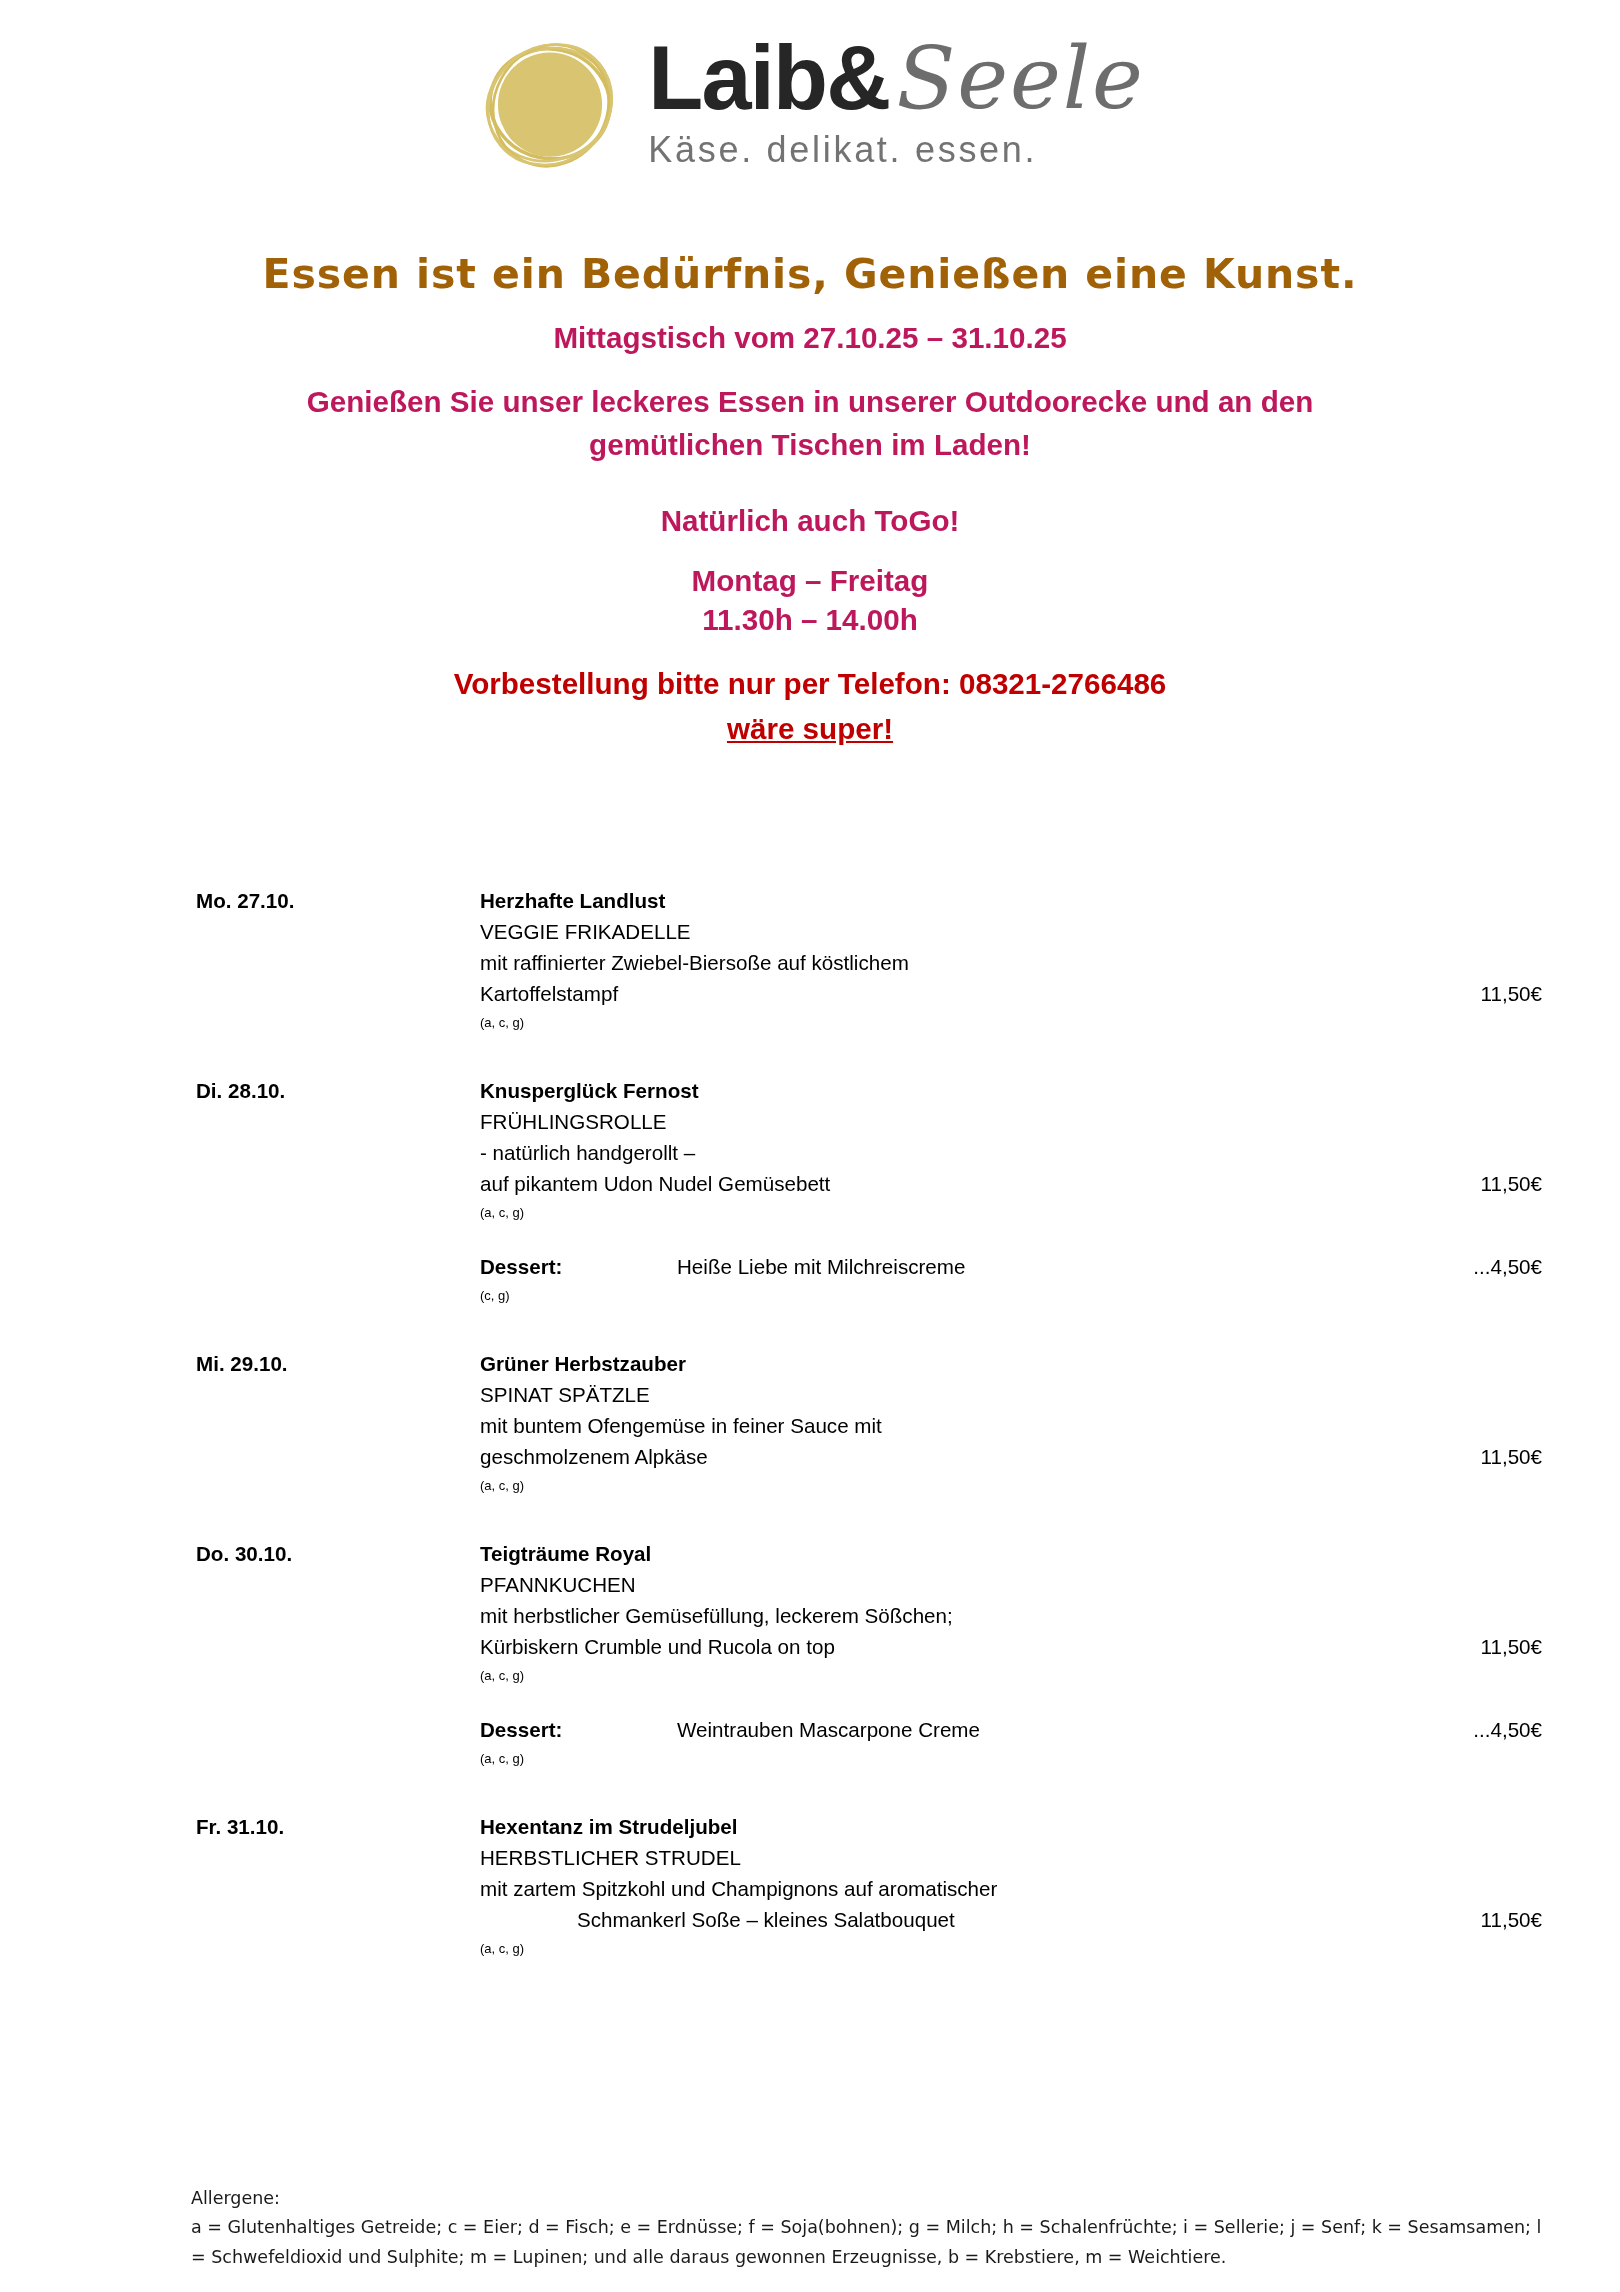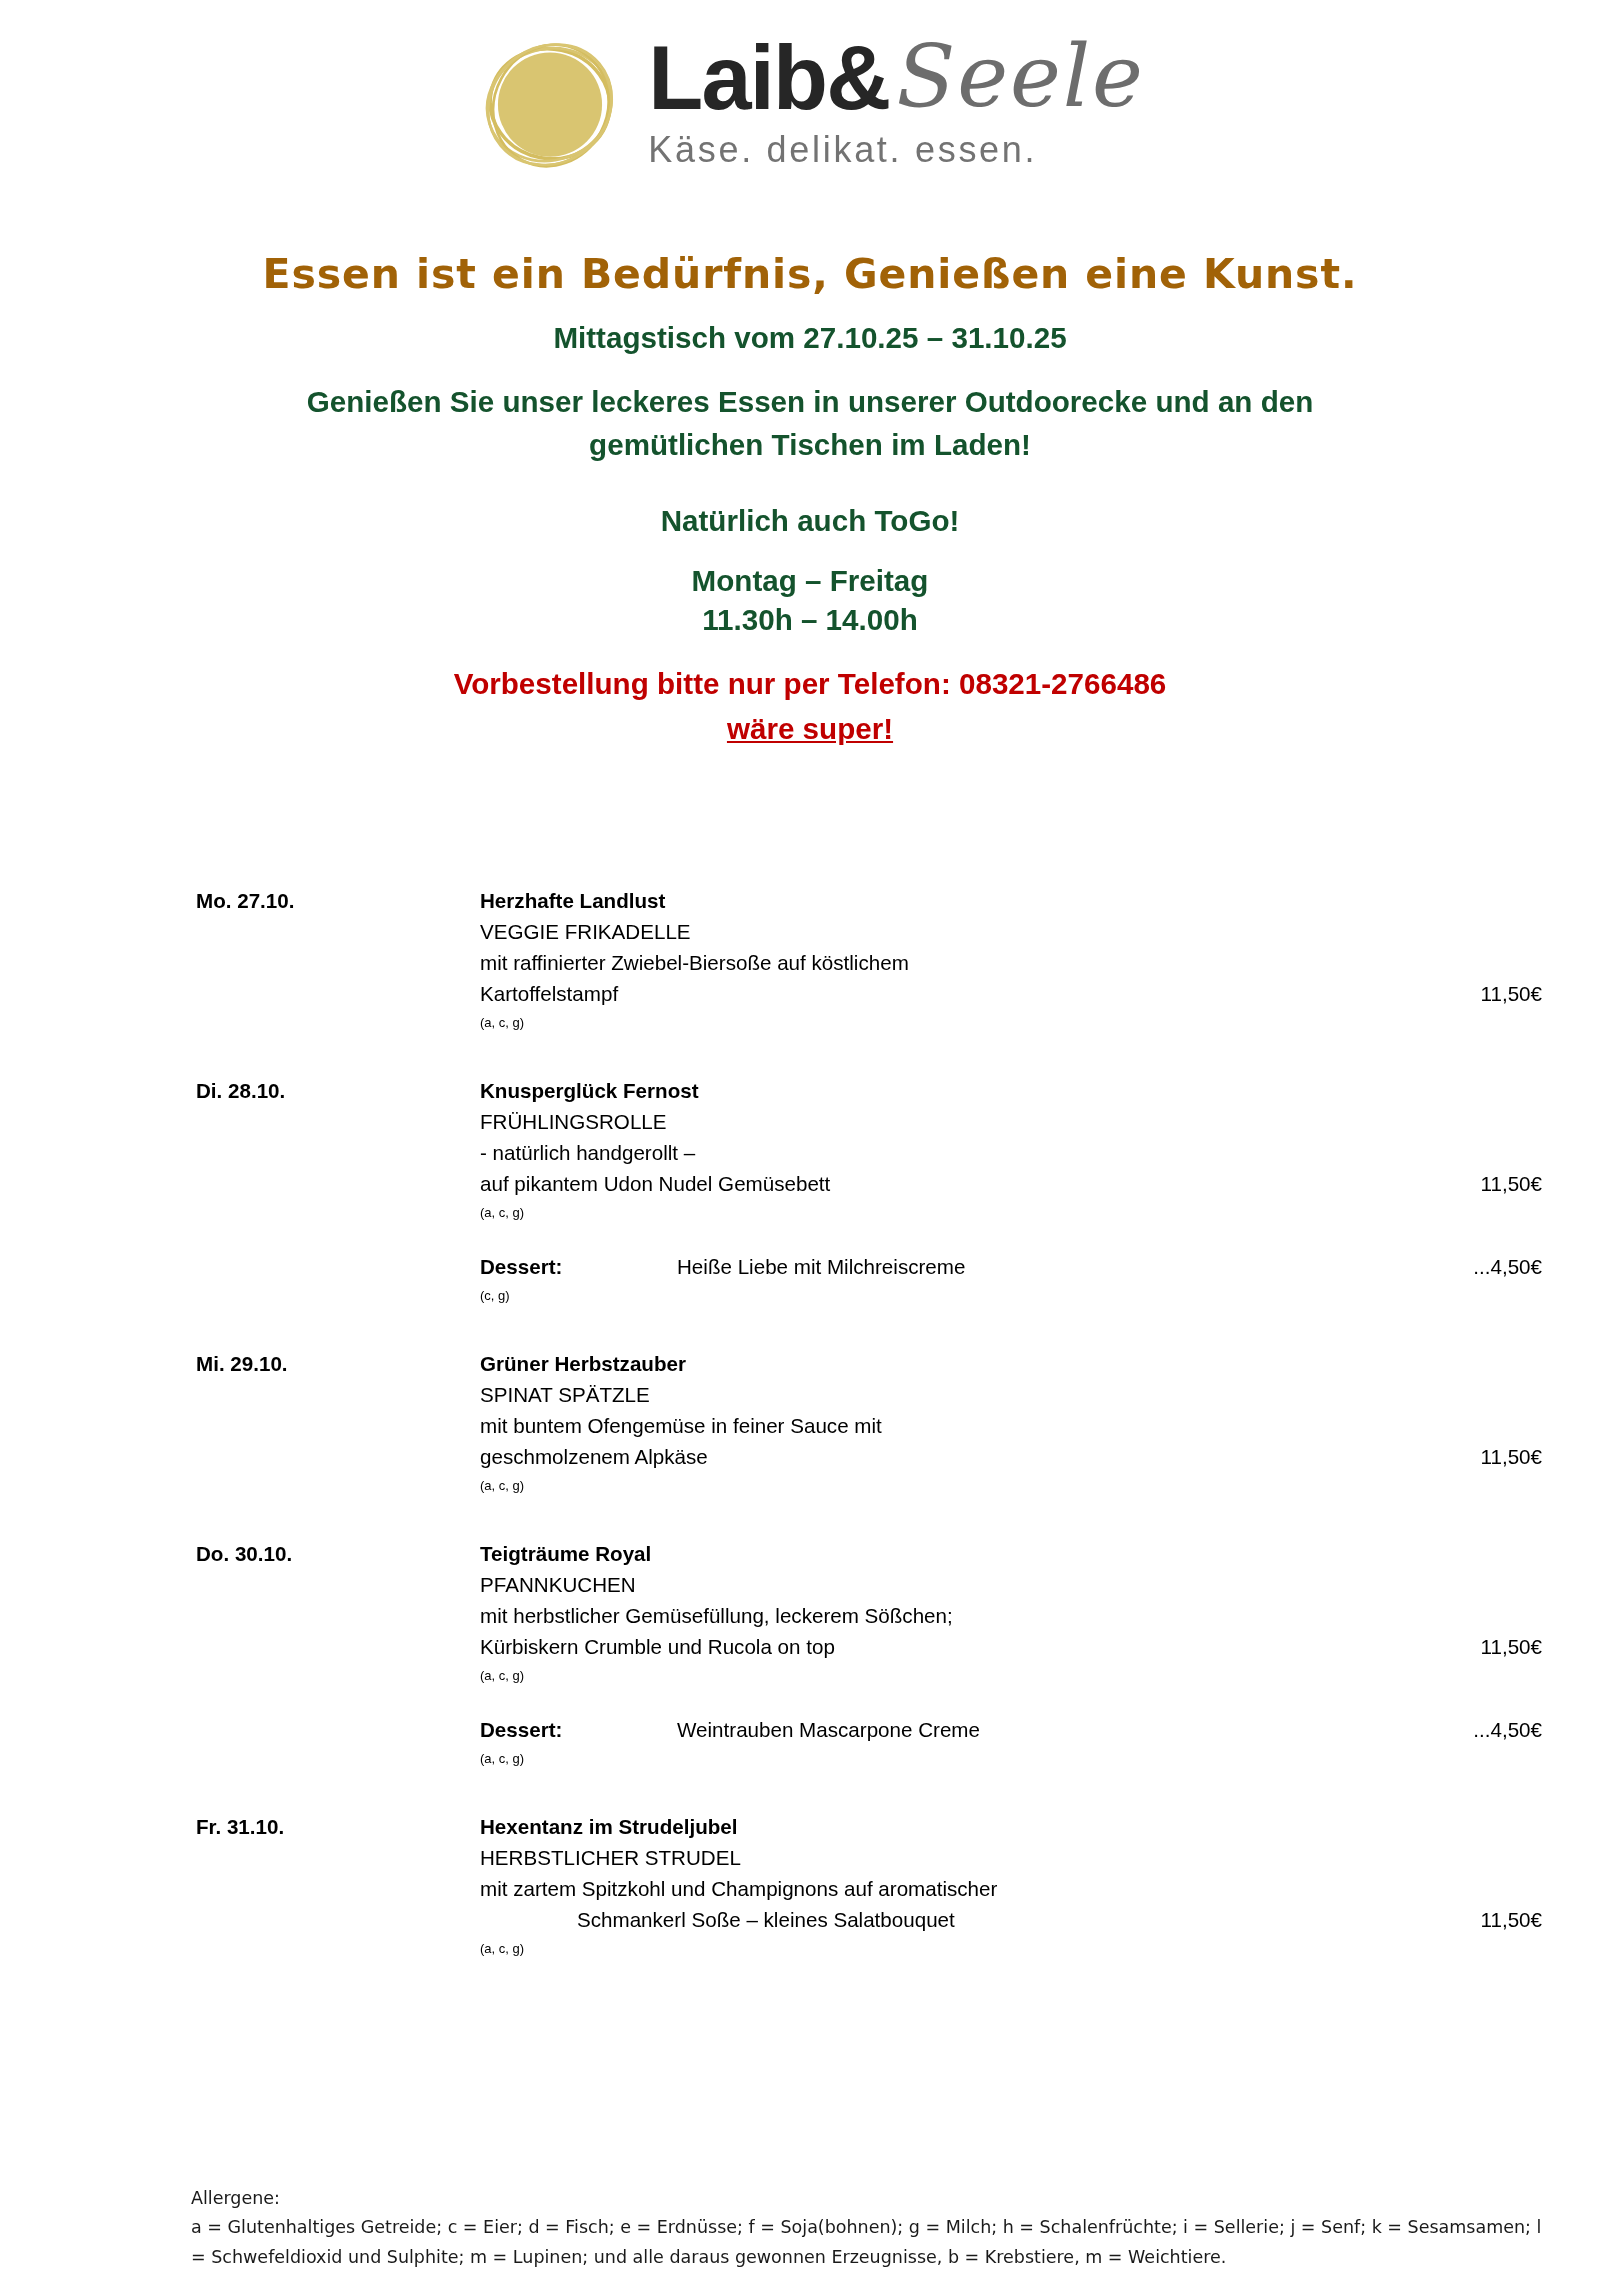--- a/index.html
+++ b/index.html
@@ -19,21 +19,21 @@
   
   .logo-row {
     display: flex;
     justify-content: center;
     align-items: center;
     gap: 23px;
     height: 150px;
   }
   .logo-mark { width: 150px; height: 150px; flex-shrink: 0; }
   .logo-text { display: flex; flex-direction: column; }
-  .wordmark { display: flex; align-items: flex-start; line-height: 1; }
+  .wordmark { display: flex; align-items: center; line-height: 1; }
   .brand-main {
     font-size: 90px;
     font-weight: bold;
     letter-spacing: -1.8px;
     color: #262626;
   }
   .brand-script {
     font-family: "DejaVu Serif", serif;
     font-style: italic;
     font-size: 86px;
@@ -55,21 +55,21 @@
     font-family: "DejaVu Sans", sans-serif;
     font-weight: bold;
     font-size: 41px;
     letter-spacing: 0.9px;
     color: #a16207;
   }
   .center-bold {
     text-align: center;
     font-size: 29.6px;
     font-weight: bold;
-    color: #14532d;
+    color: #be185d;
   }
   .subtitle { margin-top: 23px; }
   .invite { margin-top: 25px; line-height: 43px; }
   .invite span { display: block; }
   .togo { margin-top: 38px; }
   .days-hours { margin-top: 23px; line-height: 39px; }
   .days-hours span { display: block; }
   .phone {
     margin-top: 21.5px;
     line-height: 45px;

